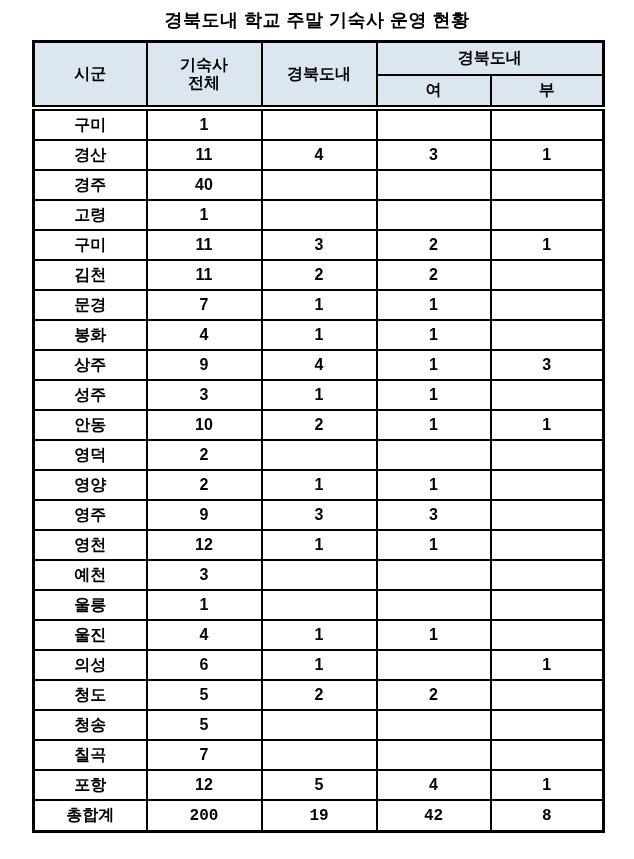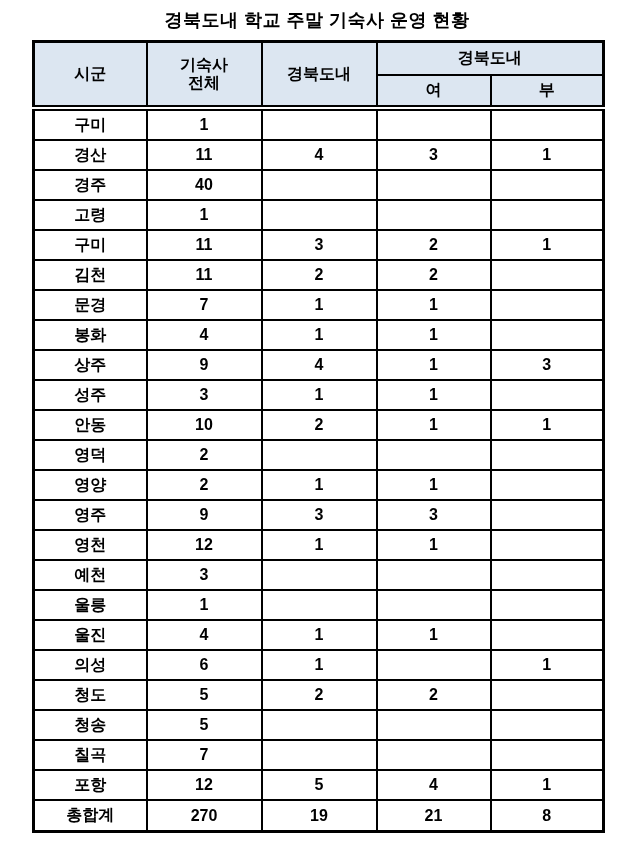--- a/index.html
+++ b/index.html
@@ -57,20 +57,21 @@
   
   thead tr.head-sub th,
   thead th[rowspan] {
     border-bottom: 6px double #000000;
   }
   tbody td { height: 28px; }
   
   tfoot td {
     border-top: 6px double #000000;
     height: 29px;
+    font-family: Liberation Mono, monospace;
   }
 </style>
 </head>
 <body>
 
 <div class="page">
 
   <div class="title">경북도내 학교 주말 기숙사 운영 현황</div>
 
   <table class="report">
@@ -275,21 +276,21 @@
     <td>포항</td>
     <td>12</td>
     <td>5</td>
     <td>4</td>
     <td>1</td>
   </tr>
 </tbody>
     <tfoot>
       <tr>
         <td>총합계</td>
-        <td>270</td>
+        <td>200</td>
         <td>19</td>
-        <td>21</td>
+        <td>42</td>
         <td>8</td>
       </tr>
     </tfoot>
   </table>
 
 </div>
 
 </body></html>

